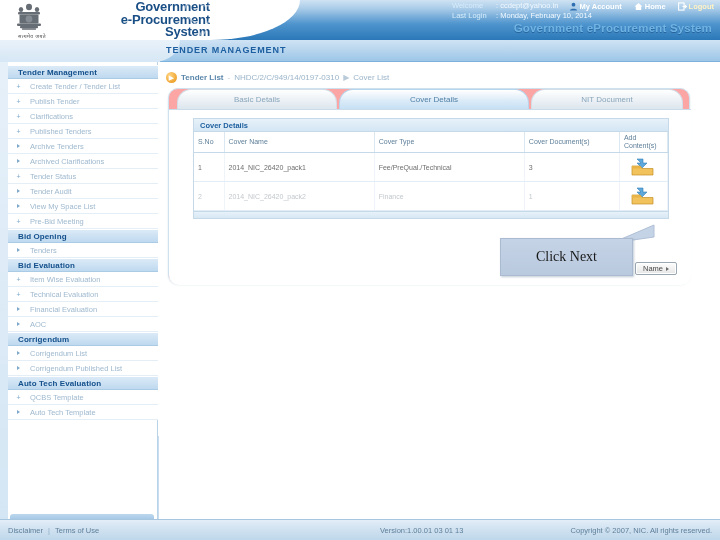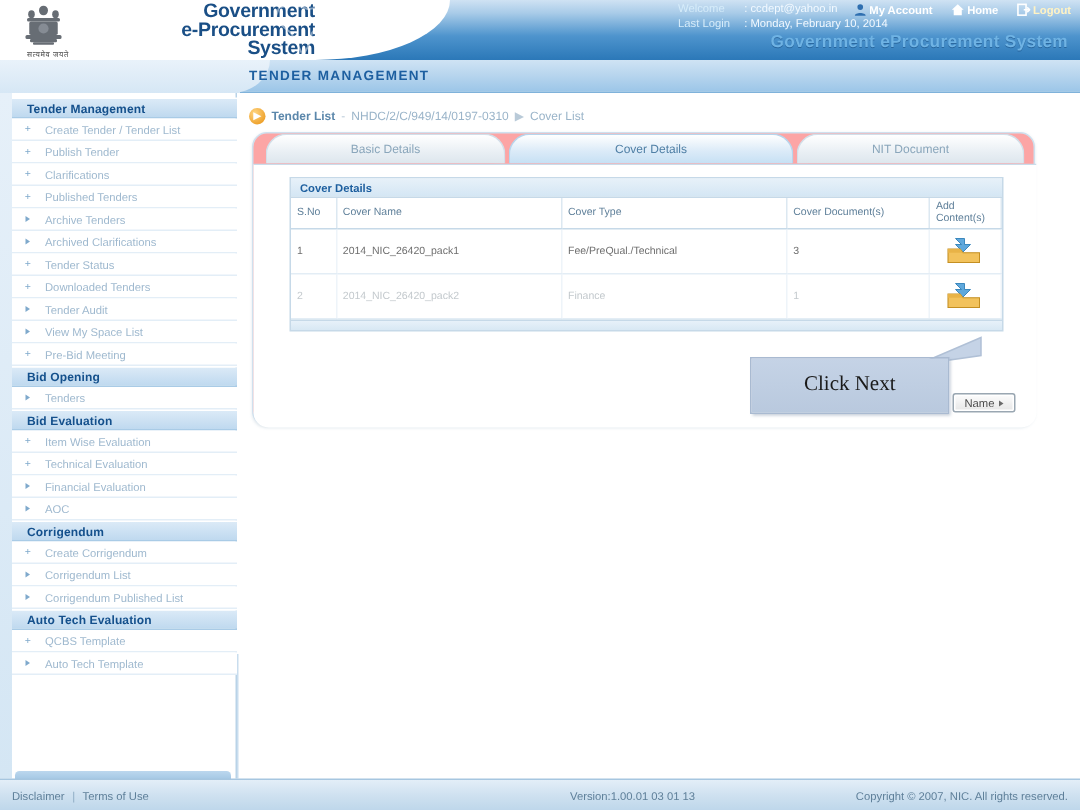--- a/index.html
+++ b/index.html
@@ -432,33 +432,31 @@
     <div class="sb-leftedge"></div>
     <div class="sb-inner" id="sidebar-inner">
         <div class="sb-section first">Tender Management</div>
         <div class="sb-item"><span class="bullet plus">+</span><span>Create Tender / Tender List</span></div>
         <div class="sb-item"><span class="bullet plus">+</span><span>Publish Tender</span></div>
         <div class="sb-item"><span class="bullet plus">+</span><span>Clarifications</span></div>
         <div class="sb-item"><span class="bullet plus">+</span><span>Published Tenders</span></div>
         <div class="sb-item"><span class="bullet"></span><span>Archive Tenders</span></div>
         <div class="sb-item"><span class="bullet"></span><span>Archived Clarifications</span></div>
         <div class="sb-item"><span class="bullet plus">+</span><span>Tender Status</span></div>
-        <div class="sb-item"><span class="bullet plus">+</span><span>Downloaded Tenders</span></div>
         <div class="sb-item"><span class="bullet"></span><span>Tender Audit</span></div>
         <div class="sb-item"><span class="bullet"></span><span>View My Space List</span></div>
         <div class="sb-item"><span class="bullet plus">+</span><span>Pre-Bid Meeting</span></div>
         <div class="sb-section">Bid Opening</div>
         <div class="sb-item"><span class="bullet"></span><span>Tenders</span></div>
         <div class="sb-section">Bid Evaluation</div>
         <div class="sb-item"><span class="bullet plus">+</span><span>Item Wise Evaluation</span></div>
         <div class="sb-item"><span class="bullet plus">+</span><span>Technical Evaluation</span></div>
         <div class="sb-item"><span class="bullet"></span><span>Financial Evaluation</span></div>
         <div class="sb-item"><span class="bullet"></span><span>AOC</span></div>
         <div class="sb-section">Corrigendum</div>
-        <div class="sb-item"><span class="bullet plus">+</span><span>Create Corrigendum</span></div>
         <div class="sb-item"><span class="bullet"></span><span>Corrigendum List</span></div>
         <div class="sb-item"><span class="bullet"></span><span>Corrigendum Published List</span></div>
         <div class="sb-section">Auto Tech Evaluation</div>
         <div class="sb-item"><span class="bullet plus">+</span><span>QCBS Template</span></div>
         <div class="sb-item"><span class="bullet"></span><span>Auto Tech Template</span></div>
       </div>
   </div>
   <div class="content-divider"></div>
 
   <div class="main">

